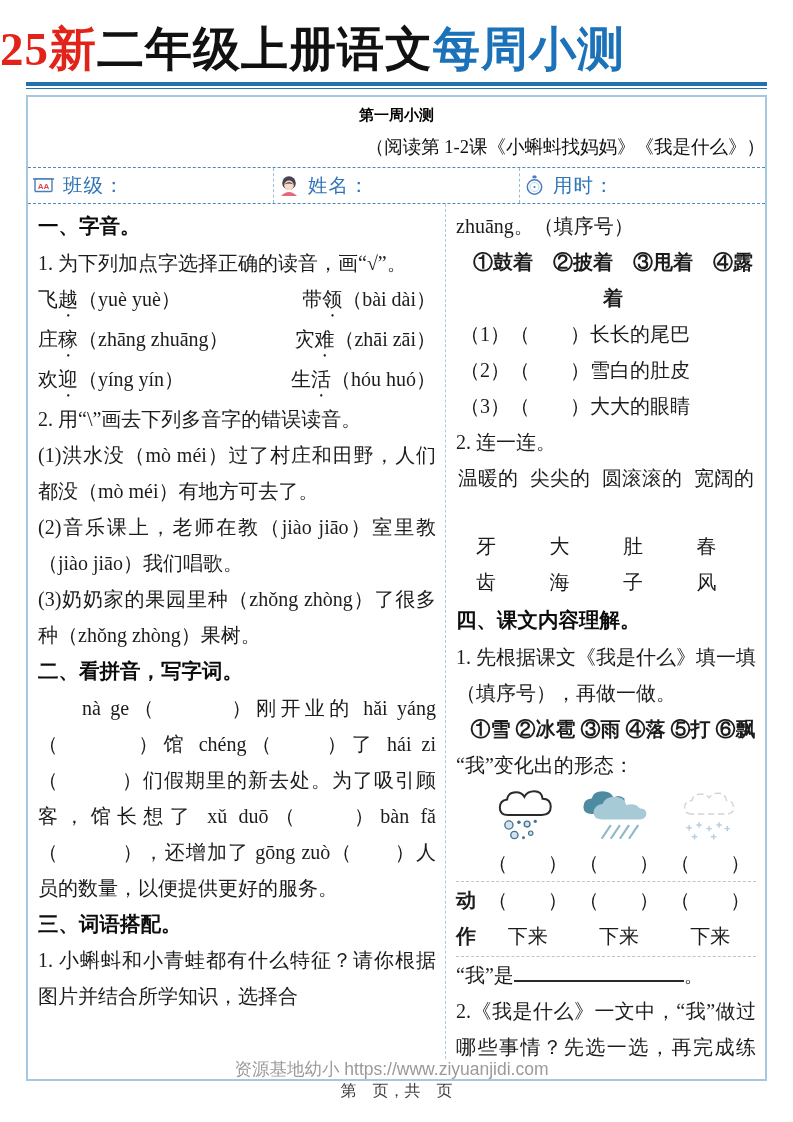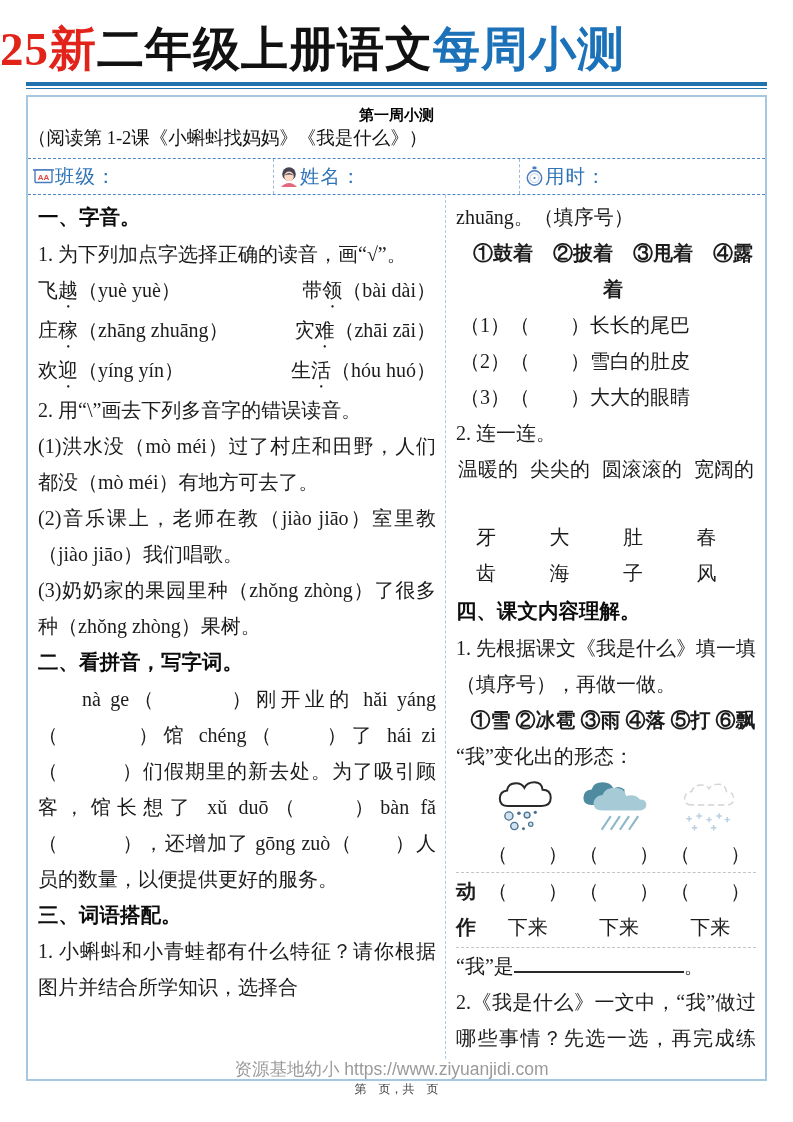--- a/index.html
+++ b/index.html
@@ -10,24 +10,24 @@
           letter-spacing:1px;line-height:1.25;font-family:"Liberation Serif",serif;}
   .t-red{color:#e2231a;}
   .t-black{color:#111;}
   .t-blue{color:#1b72b8;}
   .double-rule{margin:3px 26px 0;border-top:4px solid #2272ae;border-bottom:1px solid #2272ae;height:2px;}
   
   .sheet{margin:6px 26px 0;border:2px solid #a5c7e0;height:986px;box-sizing:border-box;
          display:flex;flex-direction:column;overflow:hidden;}
   .sheet-title{text-align:center;font-family:"Liberation Sans",sans-serif;font-weight:700;
                font-size:15px;margin-top:9px;color:#000;}
-  .sheet-subtitle{text-align:left;font-size:18.5px;margin-bottom:5px;color:#111;}
+  .sheet-subtitle{text-align:right;font-size:18.5px;margin-top:9px;margin-bottom:5px;color:#111;}
   
   .info-row{display:flex;border-top:1px dashed #4f86c6;border-bottom:1px dashed #4f86c6;margin-top:3px;}
-  .info-cell{flex:1;display:flex;align-items:center;gap:1px;padding:4px 0 4px 5px;
+  .info-cell{flex:1;display:flex;align-items:center;gap:9px;padding:4px 0 4px 5px;
              color:#2e74b8;font-size:19.5px;}
   .info-cell + .info-cell{border-left:1px dashed #9bbad8;}
   .info-label{letter-spacing:1px;}
   
   .columns{display:flex;flex:1;overflow:hidden;}
   .col{box-sizing:border-box;padding:4px 9px 0 10px;font-size:20px;line-height:1.8;
        text-align:justify;overflow:hidden;}
   .col-left{width:418px;border-right:1px dashed #aac8e2;}
   .col-right{flex:1;}
   .sec-heading{font-family:"Liberation Sans",sans-serif;font-weight:700;font-size:20.5px;
@@ -51,21 +51,21 @@
   .sep-top{border-top:1px dashed #c3c3c3;}
   .sep-bottom{border-bottom:1px dashed #c3c3c3;padding-bottom:2px;}
   .fill-line{display:inline-block;width:170px;height:0.8em;border-bottom:2px solid #2a2a2a;}
   .note-line{padding-left:6px;text-align:left;}
   .abcd-line{font-weight:700;padding-left:16px;text-align:left;}
   
   .watermark{position:absolute;left:0;right:10px;top:1057px;text-align:center;color:#9a9a9a;
              font-size:17.5px;font-family:"Liberation Sans",sans-serif;}
   .watermark span{background:#fff;padding:0 4px;}
   .page-num{position:absolute;left:0;right:0;top:1081px;text-align:center;color:#3f3f3f;
-            font-size:12px;}
+            font-size:16px;}
 </style>
 </head>
 <body>
 
 <div class="page">
 
   <div class="header">
     <span class="t-red">25新</span><span class="t-black">二年级上册语文</span><span class="t-blue">每周小测</span>
   </div>
   <div class="double-rule"></div>

